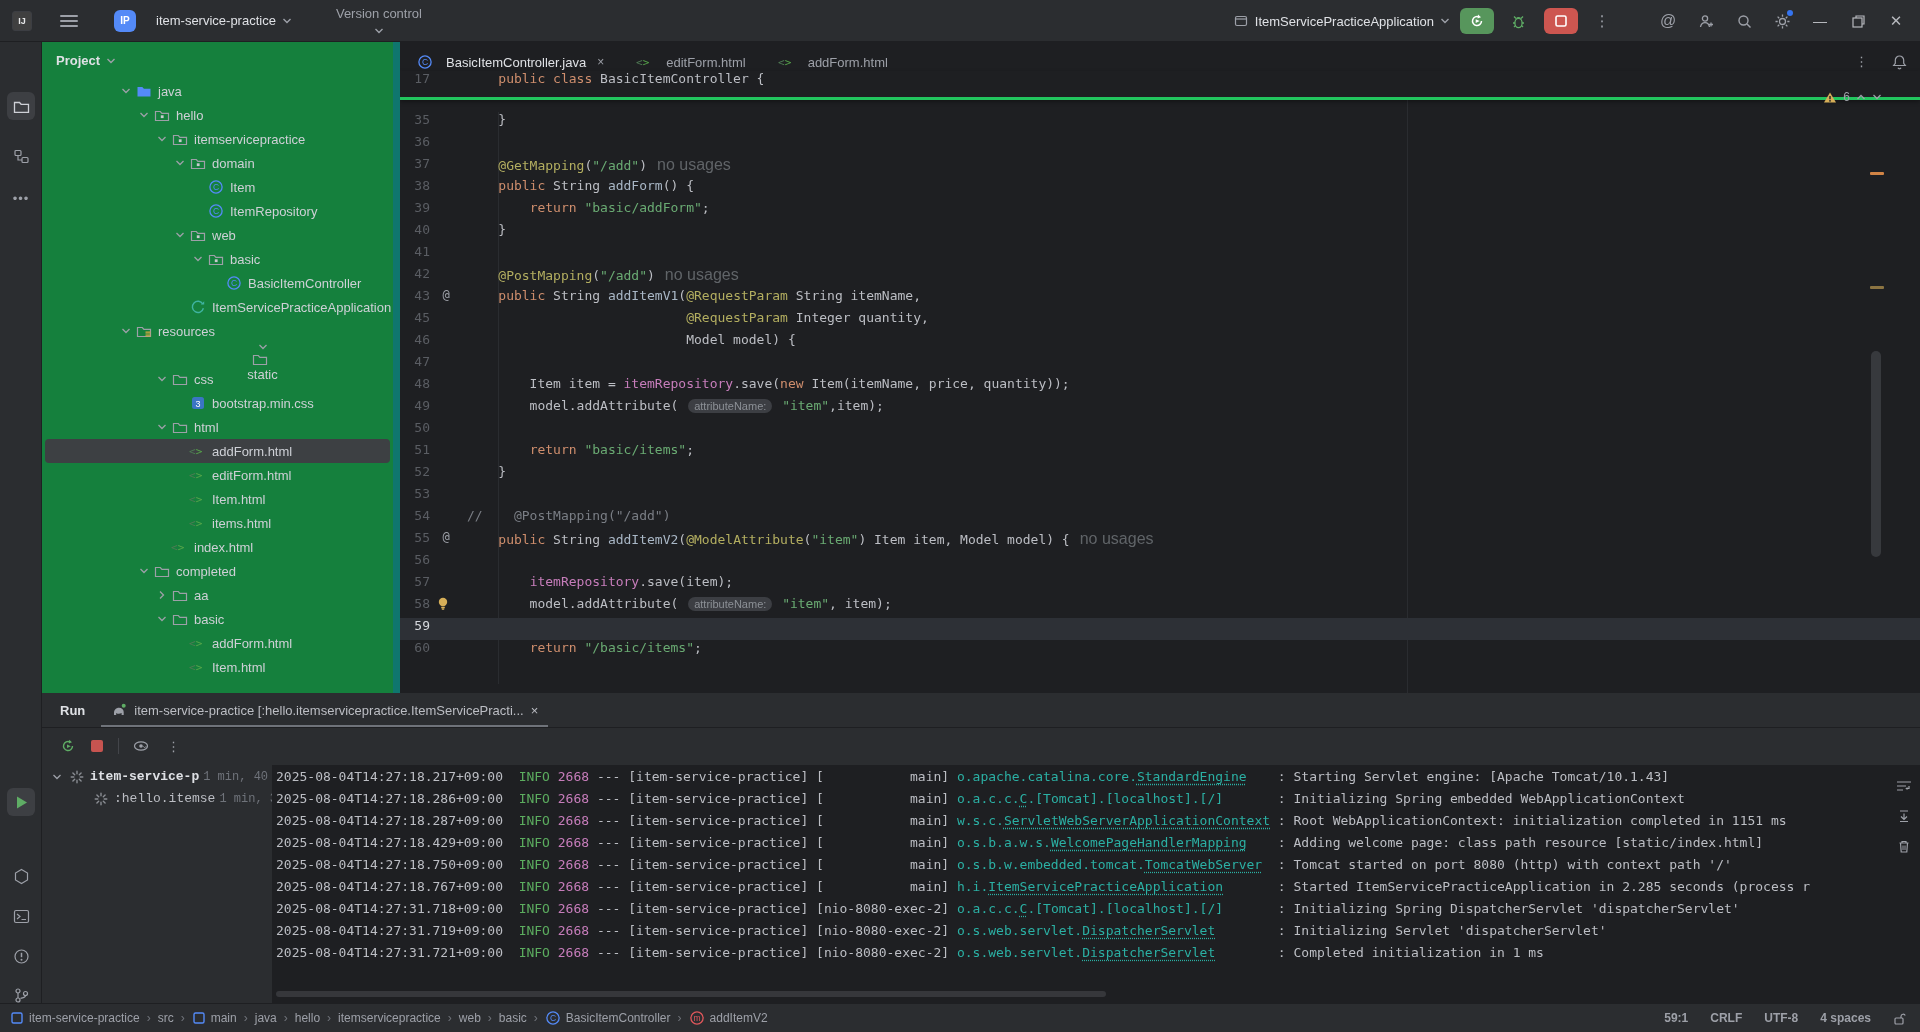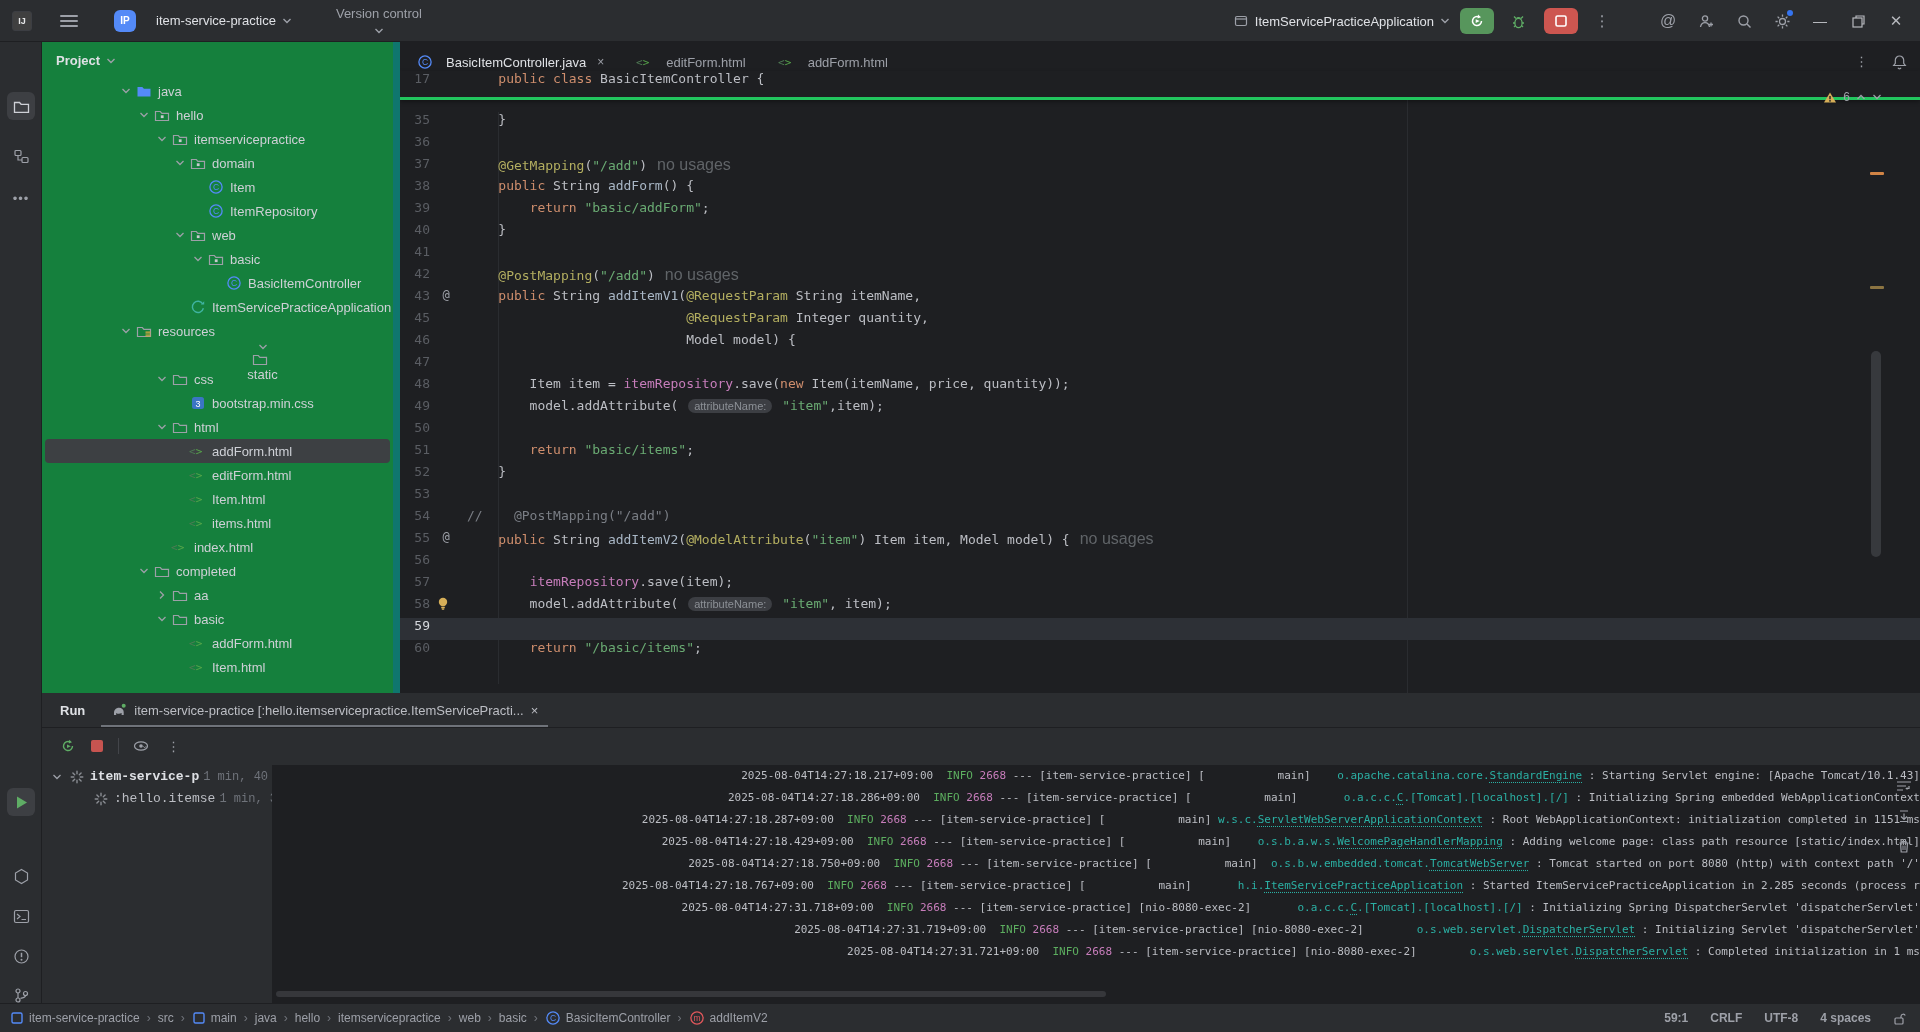--- a/index.html
+++ b/index.html
@@ -87,21 +87,21 @@
   .run-tab::after { content:""; position:absolute; left:0; right:0; bottom:0; height:2px; background:#6f737a;}
   .run-toolbar { height:36px; display:flex; align-items:center; gap:14px; padding-left:18px; }
   .rt-sep { width:1px; height:16px; background:#43454a; }
   .run-content { position:absolute; left:0; top:72px; right:0; bottom:0; }
   .run-left { position:absolute; left:0; top:0; width:230px; bottom:0; background:#2b2d30; overflow:hidden;}
   .rl-row { height:22px; display:flex; align-items:center; white-space:nowrap; color:#bcbec4; padding-top:1px;font-family:Liberation Mono, monospace;}
   .rl-name { margin:0 4px 0 6px; }
   .rl-name.b { color:#dfe1e5; font-weight:bold; }
   .rl-time { color:#6f737a; font-size:12px; }
   .console { position:absolute; left:230px; top:0; right:0; bottom:0; background:#1e1f22; overflow:hidden;
-             font-family:"DejaVu Sans Mono", monospace; font-size:11px;text-align:right; }
+             font-family:"DejaVu Sans Mono", monospace; font-size:13px; }
   .con-line { height:22px; white-space:pre; padding-left:4px;}
   .c-def{color:#bcbec4} .c-info{color:#5cad5f} .c-pid{color:#c77dbb}
   .c-logger{ display:inline-block; min-width:40ch; color:#2bb0a4;}
   .c-link{ text-decoration:underline dotted; text-underline-offset:3px; }
   .con-actions { position:absolute; right:8px; top:14px; display:flex; flex-direction:column; gap:16px; align-items:center;}
   .hscroll { position:absolute; left:234px; bottom:6px; width:830px; height:6px; background:#4d4f53; opacity:.5; border-radius:3px;}
 
   
   .statusbar { position:absolute; left:0; bottom:0; width:1920px; height:29px; background:#2b2d30; border-top:1px solid #1e1f22;
                display:flex; align-items:center; color:#9da0a8; font-size:12px; }

